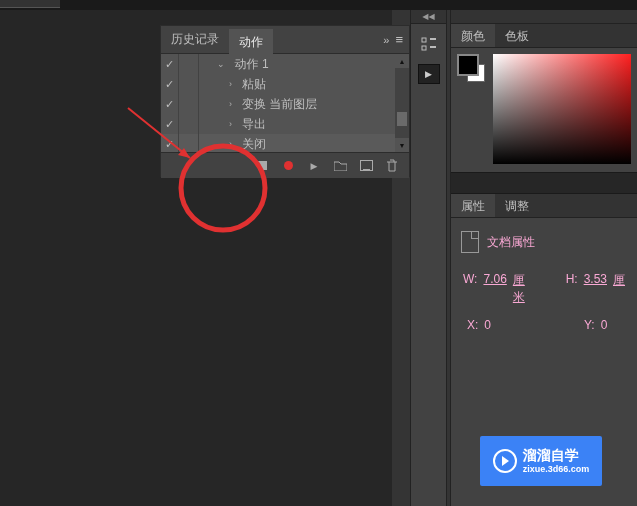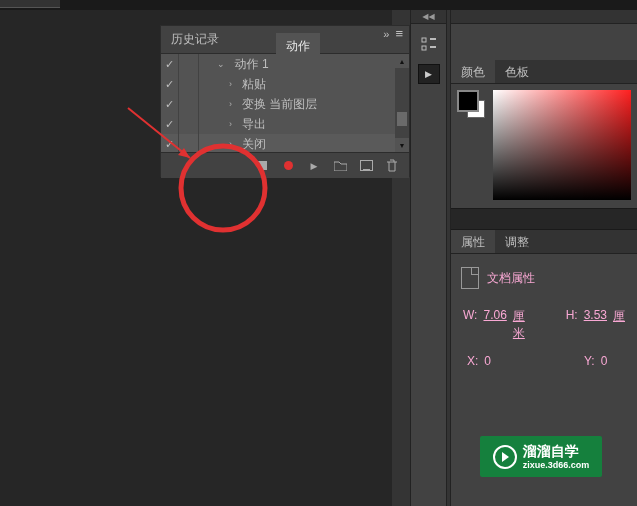--- a/index.html
+++ b/index.html
@@ -5,21 +5,21 @@
   * { margin: 0; padding: 0; box-sizing: border-box; font-family: "Microsoft YaHei", Arial, sans-serif; }
   body { width: 637px; height: 506px; background: #343434; color: #bfbfbf; font-size: 12px; overflow: hidden; position: relative; }
   
   .top-strip { position:absolute; top:0; left:0; right:0; height:10px; background:#1a1a1a; }
   .top-tab-stub { position:absolute; top:0; left:0; width:60px; height:8px; background:#333; border-bottom:1px solid #555;}
   
   .canvas-area { position: absolute; top: 10px; left: 0; width: 392px; height: 496px; background: #262626; }
   
   
   .actions-panel { position: absolute; top: 25px; left: 160px; width: 250px; height: 152px; background: #535353; border: 1px solid #2c2c2c; z-index: 10; }
-  .panel-tabs { display: flex; height: 28px; background: #424242; border-bottom: 1px solid #2c2c2c; position:relative;gap:47px; }
+  .panel-tabs { display: flex; align-items: center; height: 28px; background: #424242; border-bottom: 1px solid #2c2c2c; position:relative; }
   .panel-tab { padding: 0 10px; height: 28px; line-height: 26px; cursor: pointer; color:#bfbfbf;}
   .panel-tab.active { background: #535353; color:#e8e8e8;margin-top:7px;}
   .panel-tab-ops { position:absolute; right:6px; display:flex; align-items:center; gap:6px; color:#bfbfbf; font-size:11px;}
   .action-list { position:relative; height:98px; overflow:hidden; }
   .action-row { display:flex; align-items:center; height:20px; font-size:12px; }
   .col-check { width:18px; display:flex; justify-content:center; align-items:center; border-right:1px solid #424242; height:100%; }
   .col-toggle { width:20px; display:flex; justify-content:center; align-items:center; border-right:1px solid #424242; height:100%; }
   .col-content { flex:1; display:flex; align-items:center; padding-left:30px; gap:10px; }
   .col-content.less-indent { padding-left:18px; }
   .arrow { font-size:9px; color:#b0b0b0; }
@@ -35,41 +35,41 @@
   
   
   .narrow-strip { position:absolute; top:10px; left:410px; width:37px; height:496px; background:#424242; border-left:1px solid #222; border-right:1px solid #222; }
   .collapse-btn { height:14px; background:#333; border-bottom:1px solid #222; display:flex; align-items:center; justify-content:center; font-size:8px; color:#999;}
   .strip-icon { width:36px; height:28px; display:flex; align-items:center; justify-content:center; color:#bfbfbf; }
   .play-box { width:22px; height:20px; background:#222; display:flex; align-items:center; justify-content:center; border:1px solid #111; margin: 6px auto;}
   
   .right-panels { position:absolute; top:10px; left:450px; right:0; bottom:0; background:#424242; border-left:1px solid #222; }
   .rp-collapse { height:14px; background:#333; display:flex; align-items:center; justify-content:flex-end; padding-right:8px; font-size:8px; color:#999; border-bottom:1px solid #222;}
   
-  .color-header { display:flex; height:24px; background:#333; border-bottom:1px solid #222;margin-top:36px; }
+  .color-header { display:flex; height:24px; background:#333; border-bottom:1px solid #222; }
   .color-tab { padding:0 10px; line-height:24px; }
   .color-tab.active { background:#424242; }
   .color-body { height:124px; display:flex; padding:6px; gap:6px; }
   .swatch-wrap { position:relative; width:30px; height:30px; }
   .swatch-back { position:absolute; top:10px; left:10px; width:18px; height:18px; background:#fff; border:1px solid #666;}
   .swatch-front { position:absolute; top:0; left:0; width:22px; height:22px; background:#000; border:2px solid #888;}
   .color-picker { flex:1; height:110px; position:relative; background: linear-gradient(to bottom, rgba(0,0,0,0), #000), linear-gradient(to right, #fff, #ff2020); }
   
   .divider-gap { height:22px; background:#262626; border-top:1px solid #1a1a1a; border-bottom:1px solid #1a1a1a;}
   
   .attrs-header { display:flex; height:24px; background:#333; border-bottom:1px solid #222;}
   .attrs-body { padding:10px; color:#f9a8d4;}
   .doc-attr-row { display:flex; align-items:center; gap:8px; height:28px; }
   .doc-icon { width:18px; height:22px; border:1px solid #999; position:relative;}
   .doc-icon::after { content:''; position:absolute; top:0; right:0; width:6px; height:6px; border-left:1px solid #999; border-bottom:1px solid #999;}
   .dim-row { display:flex; gap:30px; padding:6px 2px; font-size:12px;}
   .dim-item { display:flex; gap:6px; }
   .underline { text-decoration: underline; }
   
-  .watermark { position:absolute; left:480px; top:436px; width:122px; height:41px; background:#15803d; display:flex; align-items:center; justify-content:center; gap:6px; color:#fff; font-size:12px; border-radius:2px; }
+  .watermark { position:absolute; left:480px; top:436px; width:122px; height:50px; background:#3b82f6; display:flex; align-items:center; justify-content:center; gap:6px; color:#fff; font-size:12px; border-radius:2px; }
   .wm-logo { width:24px; height:24px; border:2px solid #fff; border-radius:50%; display:flex; align-items:center; justify-content:center;}
   .wm-tri { width:0; height:0; border-left:7px solid #fff; border-top:5px solid transparent; border-bottom:5px solid transparent; margin-left:2px;}
   .wm-text { line-height:1.2; }
   
   .annot { position:absolute; top:100px; left:118px; z-index:50; pointer-events:none; }
   
   .check-mark { color:#bfbfbf; font-size:11px; }
 </style>
 </head>
 <body>

